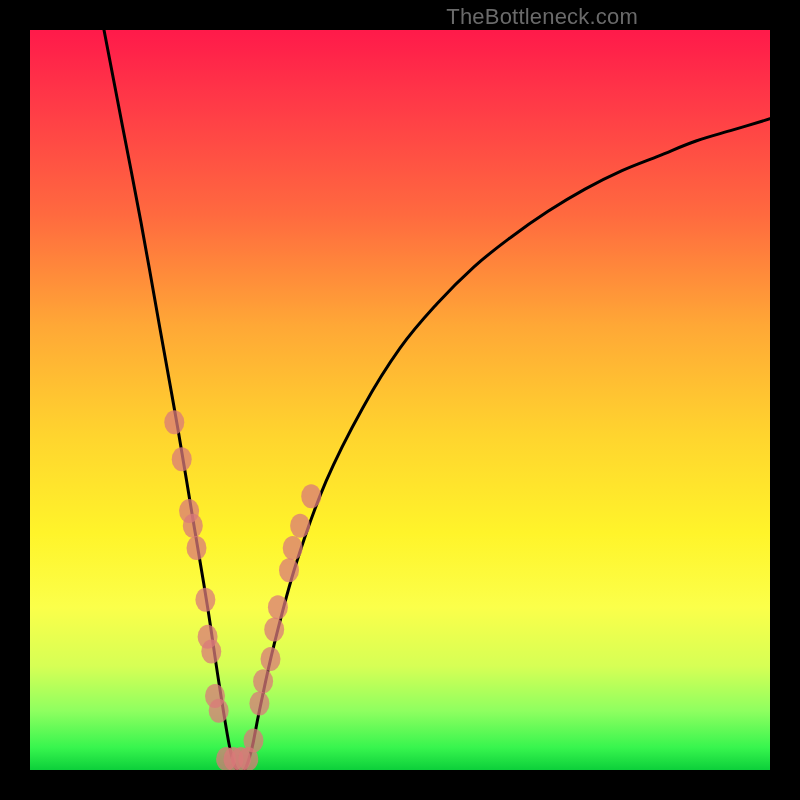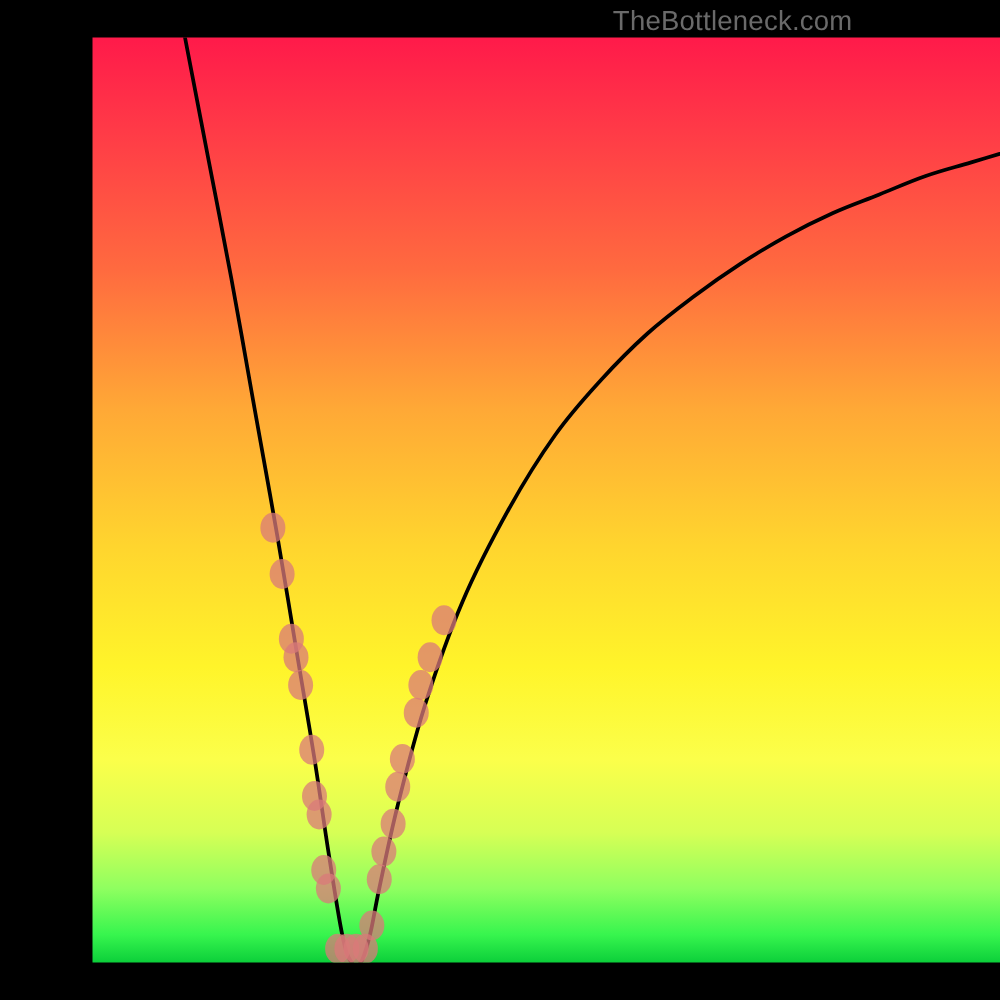--- a/index.html
+++ b/index.html
@@ -9,21 +9,20 @@
     height: 800px;
     overflow: hidden;
     background: #000;
     font-family: Arial, Helvetica, sans-serif;
   }
   .frame {
     position: relative;
     width: 646px;
     height: 800px;
     background: #000;
-    margin-left: 44px;
   }
   .plot-area {
     position: absolute;
     left: 30px;
     top: 30px;
     width: 740px;
     height: 740px;
     
     background: linear-gradient(
       to bottom,

